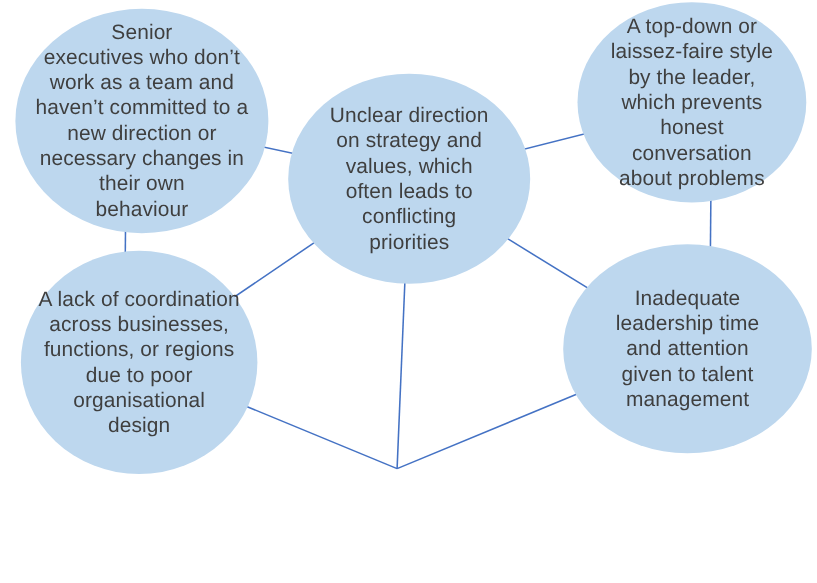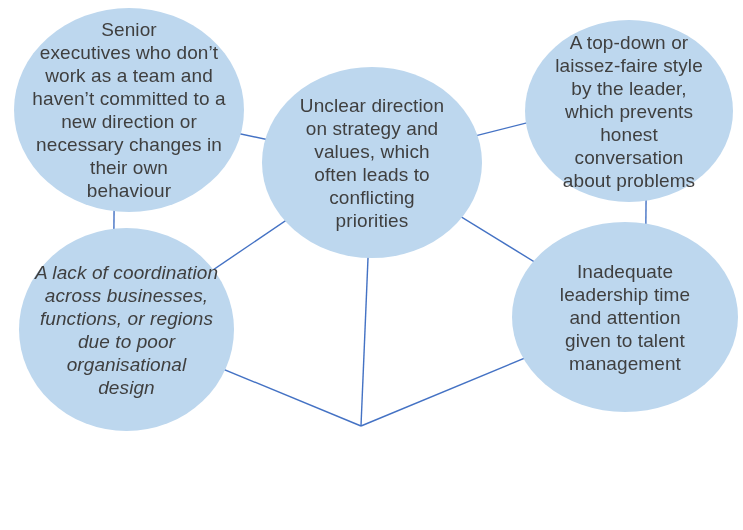--- a/index.html
+++ b/index.html
@@ -74,31 +74,31 @@
 
   <div class="node" style="left:262px; top:67px; width:220px; height:191px;justify-content:center;">
     <div class="node-text">Unclear direction
 on strategy and
 values, which
 often leads to
 conflicting
 priorities</div>
   </div>
 
-  <div class="node" style="left:525px; top:20px; width:208px; height:182px;">
+  <div class="node" style="left:525px; top:2px; width:208px; height:182px;">
     <div class="node-text">A top-down or
 laissez-faire style
 by the leader,
 which prevents
 honest
 conversation
 about problems</div>
   </div>
 
-  <div class="node" style="left:19px; top:228px; width:215px; height:203px;font-style:italic;">
+  <div class="node" style="left:19px; top:228px; width:215px; height:203px;">
     <div class="node-text">A lack of coordination
 across businesses,
 functions, or regions
 due to poor
 organisational
 design</div>
   </div>
 
   <div class="node" style="left:512px; top:222px; width:226px; height:190px;justify-content:center;">
     <div class="node-text">Inadequate

